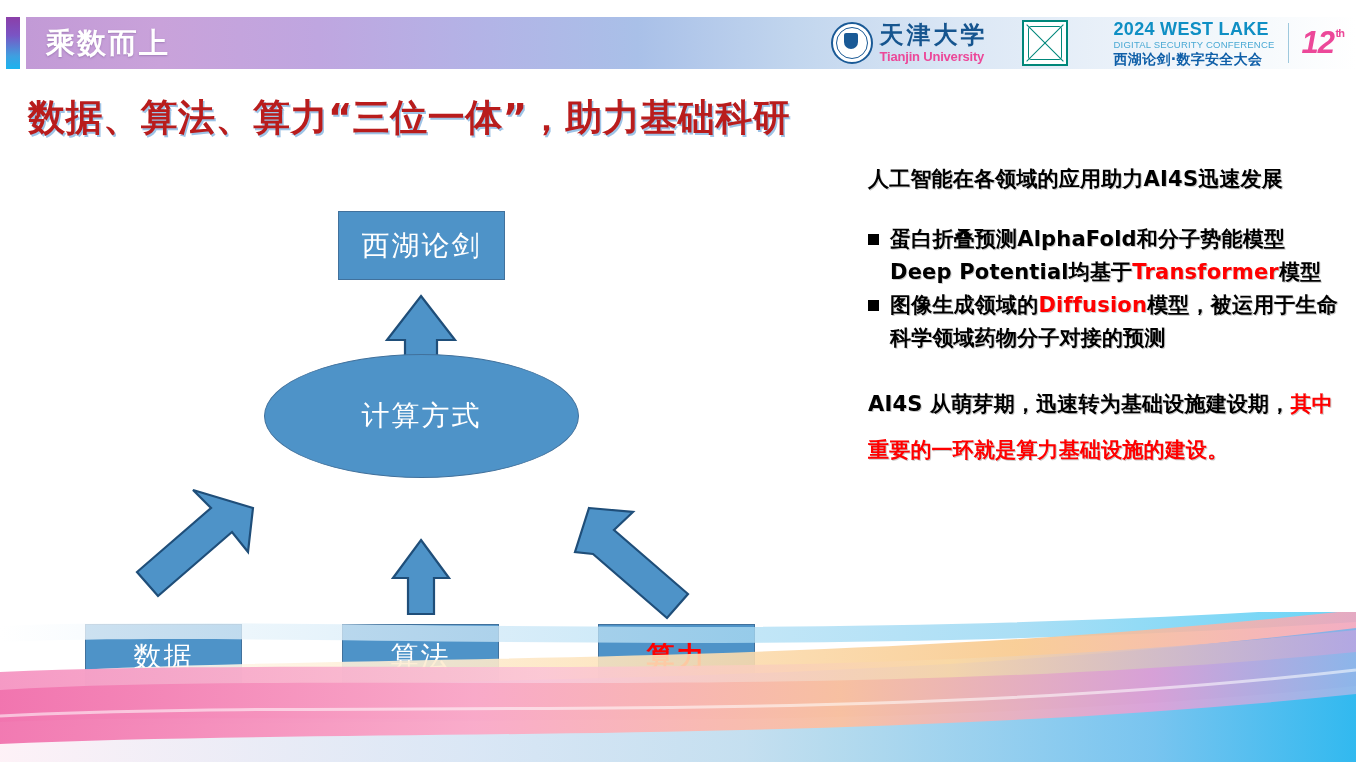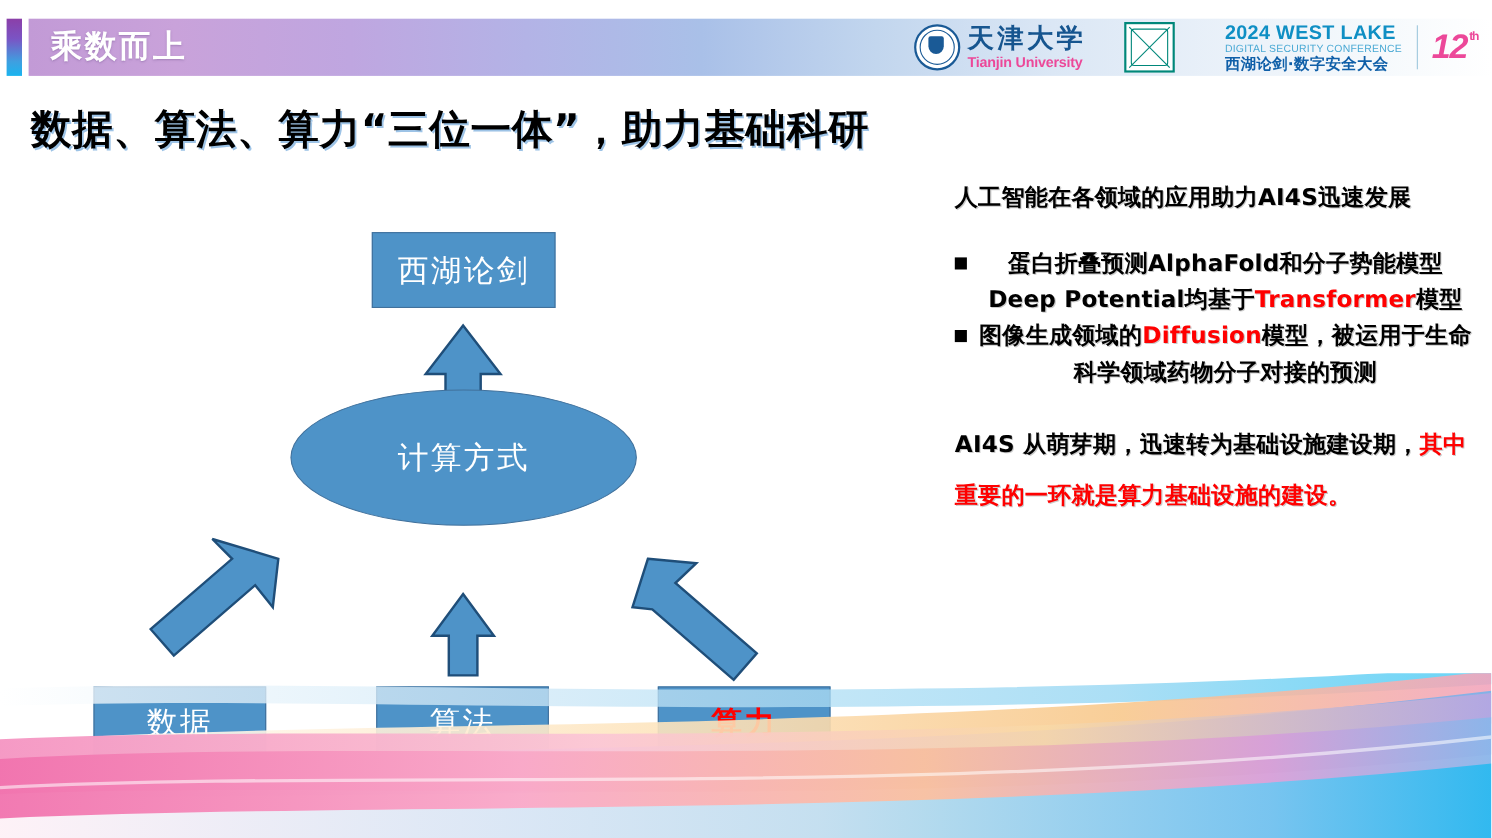--- a/index.html
+++ b/index.html
@@ -172,21 +172,21 @@
     font-size: 3.6px; color: #5b5bb0; line-height: 4.6px; letter-spacing: 0.2px;
   }
 
   
   .slide-title {
     position: absolute;
     left: 28px;
     top: 93px;
     font-size: 37px;
     font-weight: bold;
-    color: #000000;
+    color: #b91c1c;
     letter-spacing: 0.5px;
     white-space: nowrap;
     text-shadow: 1.5px 1.5px 0 #9dc3e6;
     font-family: "DejaVu Sans", "Liberation Sans", sans-serif;
   }
 
   
   #diagram { position: absolute; left: 0; top: 160px; width: 850px; height: 560px; }
   .shape-text {
     position: absolute; inset: 0;
@@ -225,21 +225,21 @@
     top: 163px;
     width: 470px;
     color: #000000;
     font-family: "DejaVu Sans", "Liberation Sans", sans-serif;
   }
   .rc-lead {
     font-size: 21px; font-weight: bold; line-height: 32px;
     letter-spacing: 0.2px;
     text-shadow: 1px 1px 0 rgba(140,140,140,0.45);
   }
-  .rc-bullets { margin-top: 28px; text-align: center; }
+  .rc-bullets { margin-top: 28px; }
   .rc-bullet {
     display: flex; align-items: flex-start; gap: 11px;
     font-size: 21px; font-weight: bold; line-height: 33px;
     letter-spacing: 0.2px;
     text-shadow: 1px 1px 0 rgba(140,140,140,0.45);
   }
   .rc-bullet .marker {
     width: 11px; height: 11px; background: #000000;
     flex: none; margin-top: 11px;
   }

